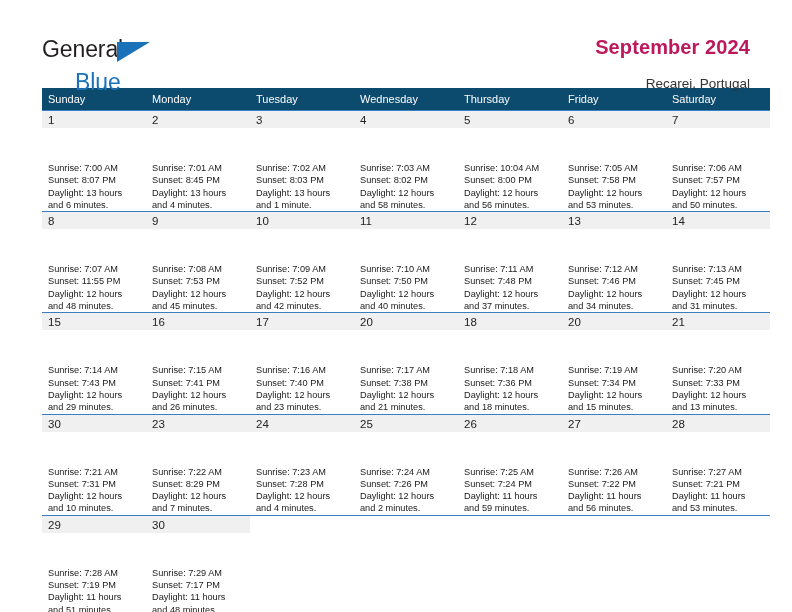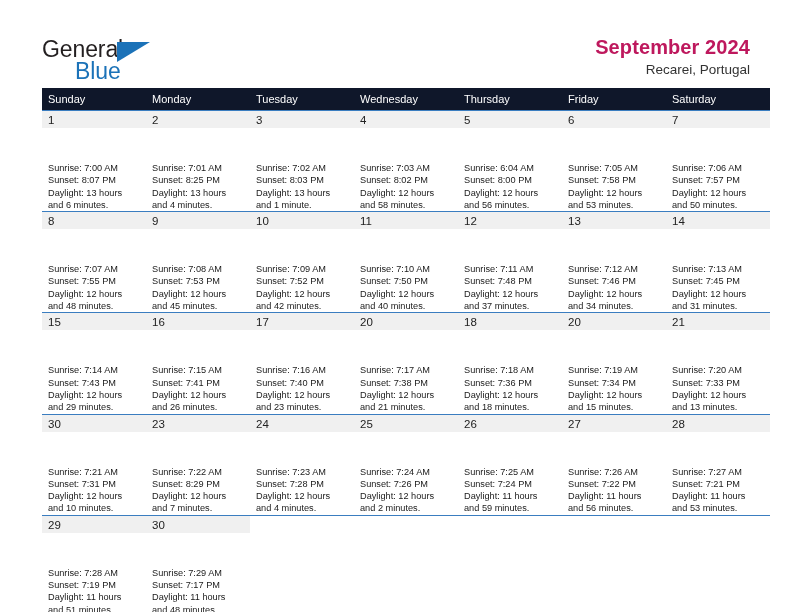--- a/index.html
+++ b/index.html
@@ -41,48 +41,48 @@
   }
   .logo-tri {
     position: absolute;
     left: 75px; top: 6px;
     width: 0; height: 0;
     border-left: 33px solid #1b72b8;
     border-bottom: 20px solid transparent;
   }
   .logo-blue {
     position: absolute;
-    left: 33px; top: 24px;
+    left: 33px; top: 35px;
     font-size: 23px;
     color: #1b72b8;
     letter-spacing: -0.1px;
   }
   .title-block { text-align: right; padding-top: 0; }
   .cal-title {
     font-size: 20px;
     font-weight: 700;
     color: #be185d;
     line-height: 1.15;
     letter-spacing: 0.1px;
   }
   .cal-sub {
     font-size: 13.5px;
     color: #333333;
-    margin-top: 3px;
+    margin-top: 17px;
   }
 
   
   .cal-wrap { padding: 0 32px; }
   table.cal {
     width: 728px;
     border-collapse: collapse;
     table-layout: fixed;
   }
   thead th {
-    background: #0f172a;
+    background: #0c4a6e;
     color: #ffffff;
     font-size: 11px;
     font-weight: 400;
     text-align: left;
     padding: 5px 0 5px 6px;
     height: 19px;
   }
   tbody td {
     width: 104px;
     vertical-align: top;
@@ -151,21 +151,21 @@
               <div>Sunrise: 7:00 AM</div>
               <div>Sunset: 8:07 PM</div>
               <div>Daylight: 13 hours</div>
               <div>and 6 minutes.</div>
             </div>
           </td>
           <td>
             <div class="daynum-band">2</div>
             <div class="cell-body">
               <div>Sunrise: 7:01 AM</div>
-              <div>Sunset: 8:25 PM</div>
+              <div>Sunset: 8:45 PM</div>
               <div>Daylight: 13 hours</div>
               <div>and 4 minutes.</div>
             </div>
           </td>
           <td>
             <div class="daynum-band">3</div>
             <div class="cell-body">
               <div>Sunrise: 7:02 AM</div>
               <div>Sunset: 8:03 PM</div>
               <div>Daylight: 13 hours</div>
@@ -177,21 +177,21 @@
             <div class="cell-body">
               <div>Sunrise: 7:03 AM</div>
               <div>Sunset: 8:02 PM</div>
               <div>Daylight: 12 hours</div>
               <div>and 58 minutes.</div>
             </div>
           </td>
           <td>
             <div class="daynum-band">5</div>
             <div class="cell-body">
-              <div>Sunrise: 6:04 AM</div>
+              <div>Sunrise: 10:04 AM</div>
               <div>Sunset: 8:00 PM</div>
               <div>Daylight: 12 hours</div>
               <div>and 56 minutes.</div>
             </div>
           </td>
           <td>
             <div class="daynum-band">6</div>
             <div class="cell-body">
               <div>Sunrise: 7:05 AM</div>
               <div>Sunset: 7:58 PM</div>
@@ -208,21 +208,21 @@
               <div>and 50 minutes.</div>
             </div>
           </td>
         </tr>
 
         <tr class="week-row">
           <td>
             <div class="daynum-band">8</div>
             <div class="cell-body">
               <div>Sunrise: 7:07 AM</div>
-              <div>Sunset: 7:55 PM</div>
+              <div>Sunset: 11:55 PM</div>
               <div>Daylight: 12 hours</div>
               <div>and 48 minutes.</div>
             </div>
           </td>
           <td>
             <div class="daynum-band">9</div>
             <div class="cell-body">
               <div>Sunrise: 7:08 AM</div>
               <div>Sunset: 7:53 PM</div>
               <div>Daylight: 12 hours</div>

